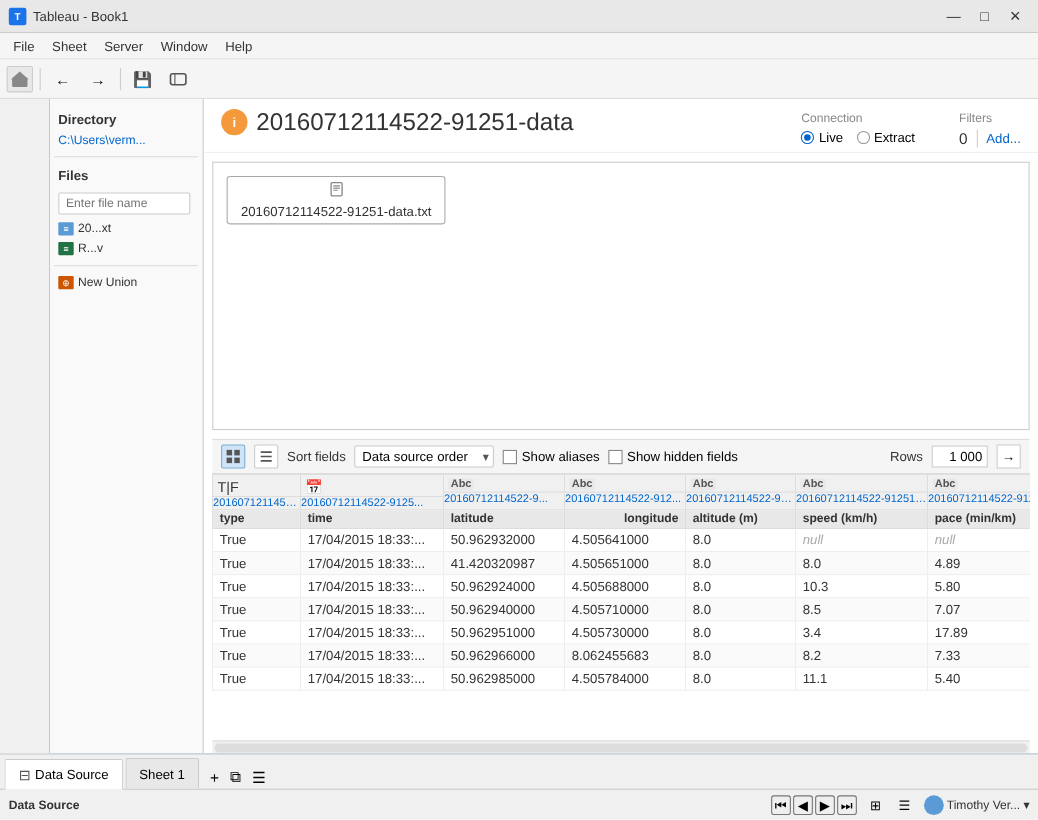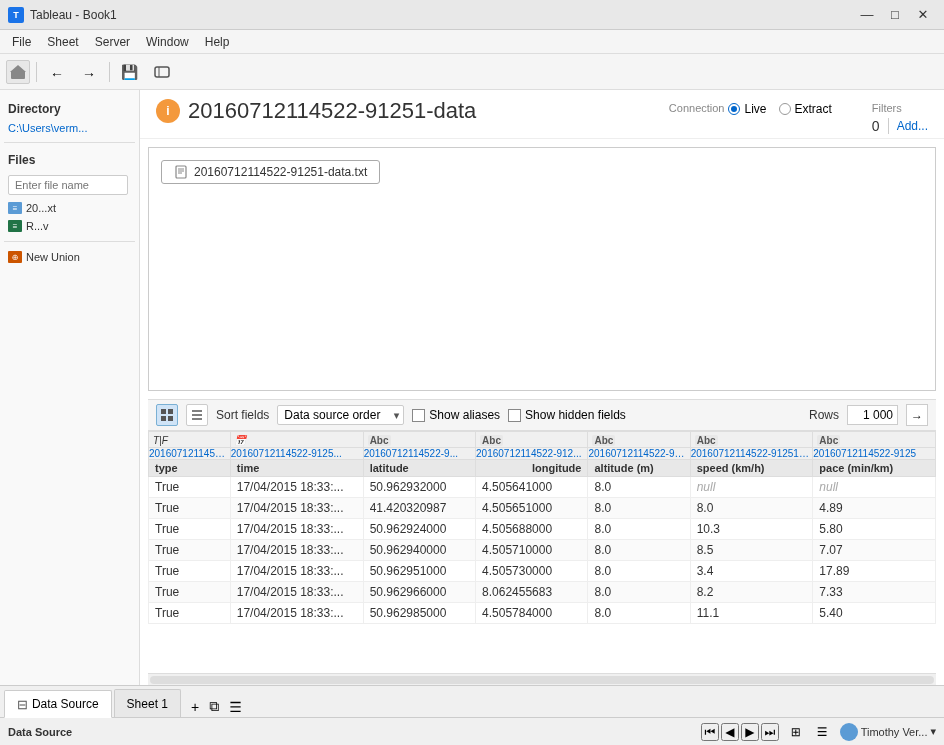--- a/index.html
+++ b/index.html
@@ -15,21 +15,21 @@
     
     .menu-bar { background: #f5f5f5; height: 24px; display: flex; align-items: center; padding: 0 4px; border-bottom: 1px solid #ddd; }
     .menu-item { padding: 2px 8px; cursor: pointer; font-size: 12px; color: #333; border-radius: 2px; }
 
     
     .toolbar { background: #f5f5f5; height: 36px; display: flex; align-items: center; padding: 0 6px; border-bottom: 1px solid #ddd; gap: 4px; }
     .toolbar-btn { width: 28px; height: 28px; display: flex; align-items: center; justify-content: center; cursor: pointer; border: 1px solid transparent; border-radius: 2px; background: transparent; font-size: 14px; }
     .toolbar-sep { width: 1px; height: 20px; background: #ccc; margin: 0 2px; }
 
     
-    .main-content { display: flex; flex: 1; overflow: hidden; background: #0ea5e9; }
+    .main-content { display: flex; flex: 1; overflow: hidden; background: #0ea5e9; margin-left: 45px; }
 
     
     .sidebar { width: 140px; background: #f9f9f9; border-right: 1px solid #ddd; display: flex; flex-direction: column; padding: 8px 4px; overflow-y: auto; }
     .sidebar-section-title { font-size: 12px; font-weight: bold; color: #333; padding: 4px 4px; }
     .sidebar-path { font-size: 11px; color: #0066cc; padding: 2px 4px; cursor: pointer; white-space: nowrap; overflow: hidden; text-overflow: ellipsis; }
     .sidebar-divider { height: 1px; background: #ddd; margin: 6px 0; }
     .sidebar-files-title { font-size: 12px; font-weight: bold; color: #333; padding: 4px 4px; }
     .sidebar-input { width: 120px; border: 1px solid #ccc; border-radius: 2px; padding: 3px 6px; font-size: 11px; color: #888; margin: 4px; }
     .sidebar-file-item { display: flex; align-items: center; gap: 4px; padding: 3px 4px; cursor: pointer; border-radius: 2px; font-size: 11px; color: #333; }
     .file-icon { width: 14px; height: 12px; background: #5b9bd5; border-radius: 1px; display: flex; align-items: center; justify-content: center; color: white; font-size: 8px; font-weight: bold; }
@@ -38,58 +38,58 @@
 
     
     .right-panel { flex: 1; display: flex; flex-direction: column; overflow: hidden; }
 
     
     .ds-header { padding: 8px 16px 4px 16px; background: #fff; border-bottom: 1px solid #eee; display: flex; align-items: flex-start; justify-content: space-between; }
     .ds-title { display: flex; align-items: center; gap: 8px; }
     .ds-title-icon { width: 24px; height: 24px; background: #f4993c; border-radius: 50%; display: flex; align-items: center; justify-content: center; color: white; font-size: 14px; font-weight: bold; }
     .ds-name { font-size: 22px; font-weight: normal; color: #333; }
     .ds-subtitle { font-size: 11px; color: #888; padding: 2px 0 4px 32px; }
-    .connection-area { display: flex; flex-direction: row; align-items: flex-start; gap: 4px; }
+    .connection-area { display: flex; flex-direction: column; align-items: flex-start; gap: 4px; }
     .connection-label { font-size: 11px; color: #888; }
     .connection-options { display: flex; gap: 12px; align-items: center; }
     .radio-option { display: flex; align-items: center; gap: 4px; font-size: 12px; cursor: pointer; }
     .radio-circle { width: 12px; height: 12px; border-radius: 50%; border: 1.5px solid #0066cc; display: flex; align-items: center; justify-content: center; }
     .radio-dot { width: 6px; height: 6px; border-radius: 50%; background: #0066cc; }
     .radio-circle-empty { width: 12px; height: 12px; border-radius: 50%; border: 1.5px solid #999; }
     .filters-area { display: flex; flex-direction: column; align-items: flex-start; gap: 4px; margin-left: 20px; }
     .filters-label { font-size: 11px; color: #888; }
     .filters-controls { display: flex; align-items: center; gap: 8px; }
     .filters-count { font-size: 14px; color: #333; }
     .filters-add { font-size: 12px; color: #0066cc; cursor: pointer; text-decoration: none; }
 
     
     .data-canvas { background: #fff; flex: 1; overflow: hidden; display: flex; flex-direction: column; padding: 0 8px; }
     .data-canvas-inner { border: 1px solid #ccc; flex: 1; display: flex; flex-direction: column; margin: 8px 0; overflow: hidden; }
     .file-pill-area { padding: 12px; display: flex; flex-wrap: wrap; gap: 8px; }
-    .file-pill { background: #fff; border: 1px solid #aaa; border-radius: 3px; padding: 4px 12px; font-size: 12px; color: #333; display: flex; align-items: center; gap: 6px; cursor: pointer; }
+    .file-pill { background: #fff; border: 1px solid #aaa; border-radius: 3px; padding: 4px 12px; font-size: 12px; color: #333; display: flex; align-items: center; gap: 6px; cursor: pointer; flex-direction: column; }
 
     
     .grid-toolbar { background: #f5f5f5; border-top: 1px solid #ddd; border-bottom: 1px solid #ddd; padding: 4px 8px; display: flex; align-items: center; gap: 8px; }
     .view-btn { width: 22px; height: 22px; border: 1px solid #ccc; background: #fff; cursor: pointer; display: flex; align-items: center; justify-content: center; font-size: 12px; border-radius: 2px; }
     .view-btn.active { background: #d0e4f7; border-color: #7ab0d4; }
     .sort-label { font-size: 12px; color: #333; }
     .sort-select { border: 1px solid #ccc; background: #fff; padding: 2px 22px 2px 6px; font-size: 12px; cursor: pointer; appearance: none; -webkit-appearance: none; border-radius: 2px; position: relative; }
     .sort-select-wrap { position: relative; display: flex; align-items: center; }
     .sort-select-wrap::after { content: '▾'; position: absolute; right: 5px; pointer-events: none; font-size: 11px; color: #555; }
     .checkbox-option { display: flex; align-items: center; gap: 4px; font-size: 12px; cursor: pointer; }
     .checkbox-box { width: 13px; height: 13px; border: 1px solid #888; background: #fff; display: flex; align-items: center; justify-content: center; }
     .rows-label { font-size: 12px; color: #333; margin-left: auto; }
     .rows-input { width: 51px; border: 1px solid #ccc; background: #fff; padding: 2px 4px; font-size: 12px; text-align: right; }
     .rows-arrow { width: 22px; height: 22px; border: 1px solid #ccc; background: #fff; cursor: pointer; display: flex; align-items: center; justify-content: center; font-size: 12px; }
 
     
     .data-grid { flex: 1; overflow-x: auto; overflow-y: auto; }
     table { border-collapse: collapse; width: 100%; font-size: 12px; table-layout: fixed; }
     table th { background: #f0f0f0; border: 1px solid #ddd; padding: 2px 6px; text-align: left; font-weight: normal; font-size: 11px; position: sticky; top: 0; z-index: 1; }
-    .type-icon { font-size: 10px; color: #333; font-style: italic; }
+    .type-icon { font-size: 13px; color: #333; }
     .abc-icon { font-size: 10px; font-weight: bold; color: #555; background: #e8e8e8; padding: 0 2px; border-radius: 2px; }
     table td { border: 1px solid #eee; padding: 3px 6px; white-space: nowrap; overflow: hidden; text-overflow: ellipsis; color: #333; }
     table tr:nth-child(even) td { background: #fafafa; }
     .null-val { color: #aaa; font-style: italic; }
 
     
     .bottom-tabs { height: 32px; background: #f0f0f0; border-top: 1px solid #ccc; display: flex; align-items: flex-end; padding: 0 4px; gap: 2px; }
     .tab { height: 28px; padding: 0 12px; border: 1px solid #ccc; border-bottom: none; background: #e8e8e8; display: flex; align-items: center; font-size: 12px; cursor: pointer; border-radius: 2px 2px 0 0; gap: 4px; }
     .tab.active { background: #fff; border-bottom: 1px solid #fff; margin-bottom: -1px; z-index: 1; }
     .tab-icon { font-size: 13px; color: #555; }

